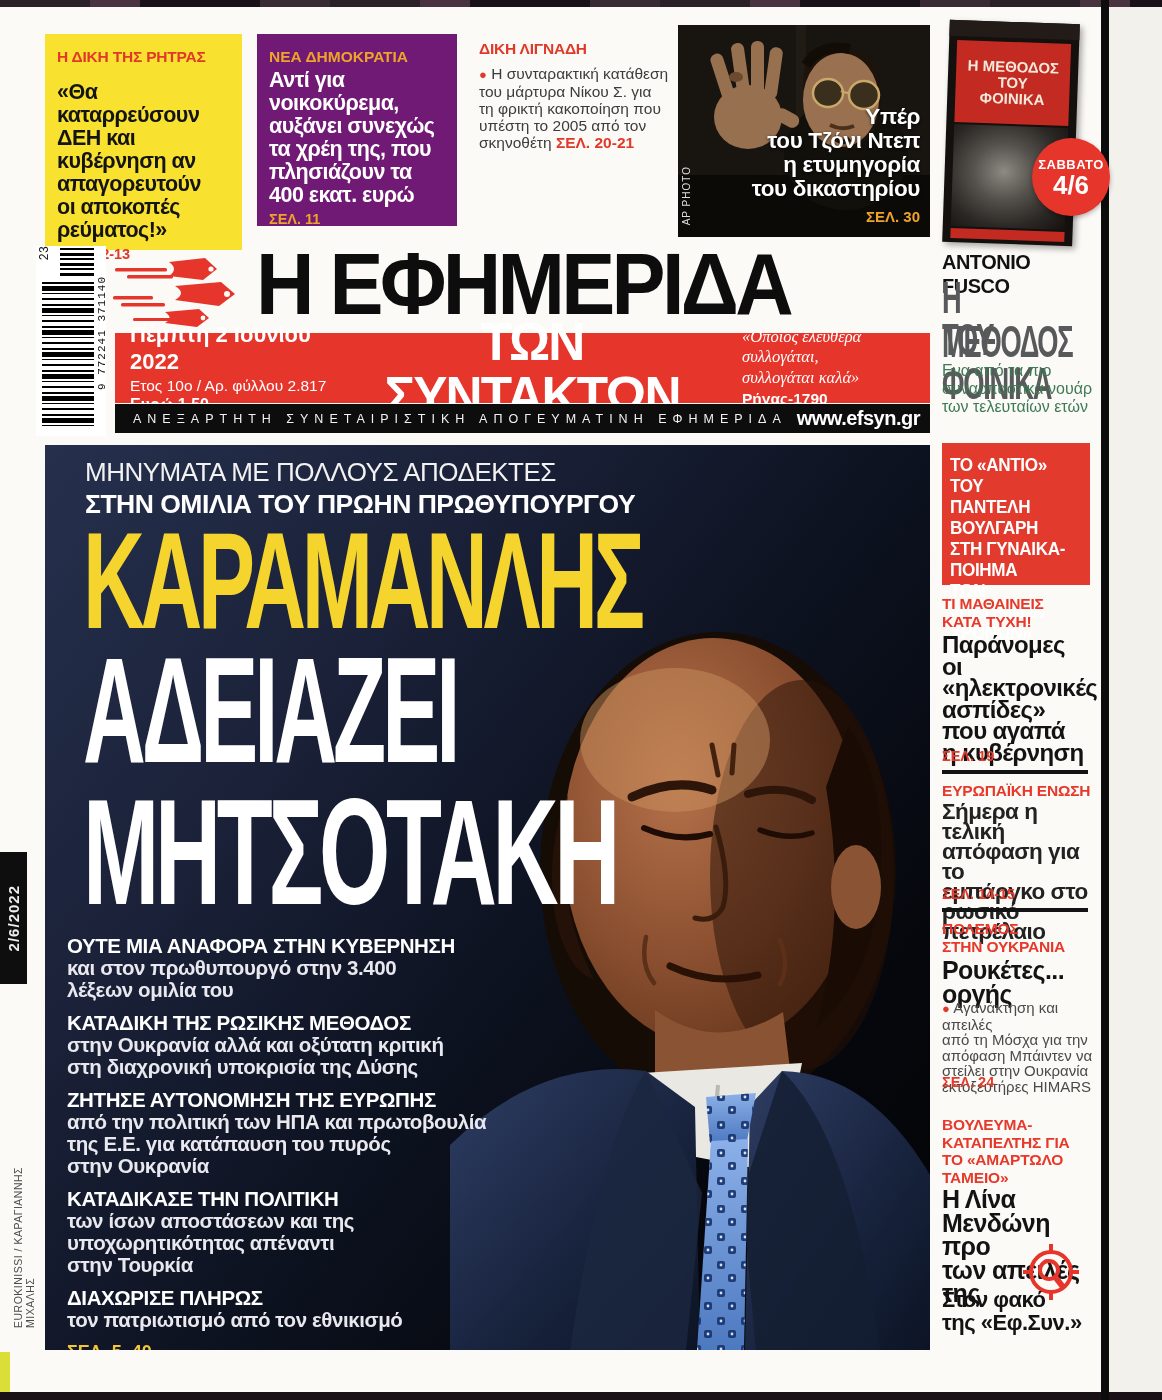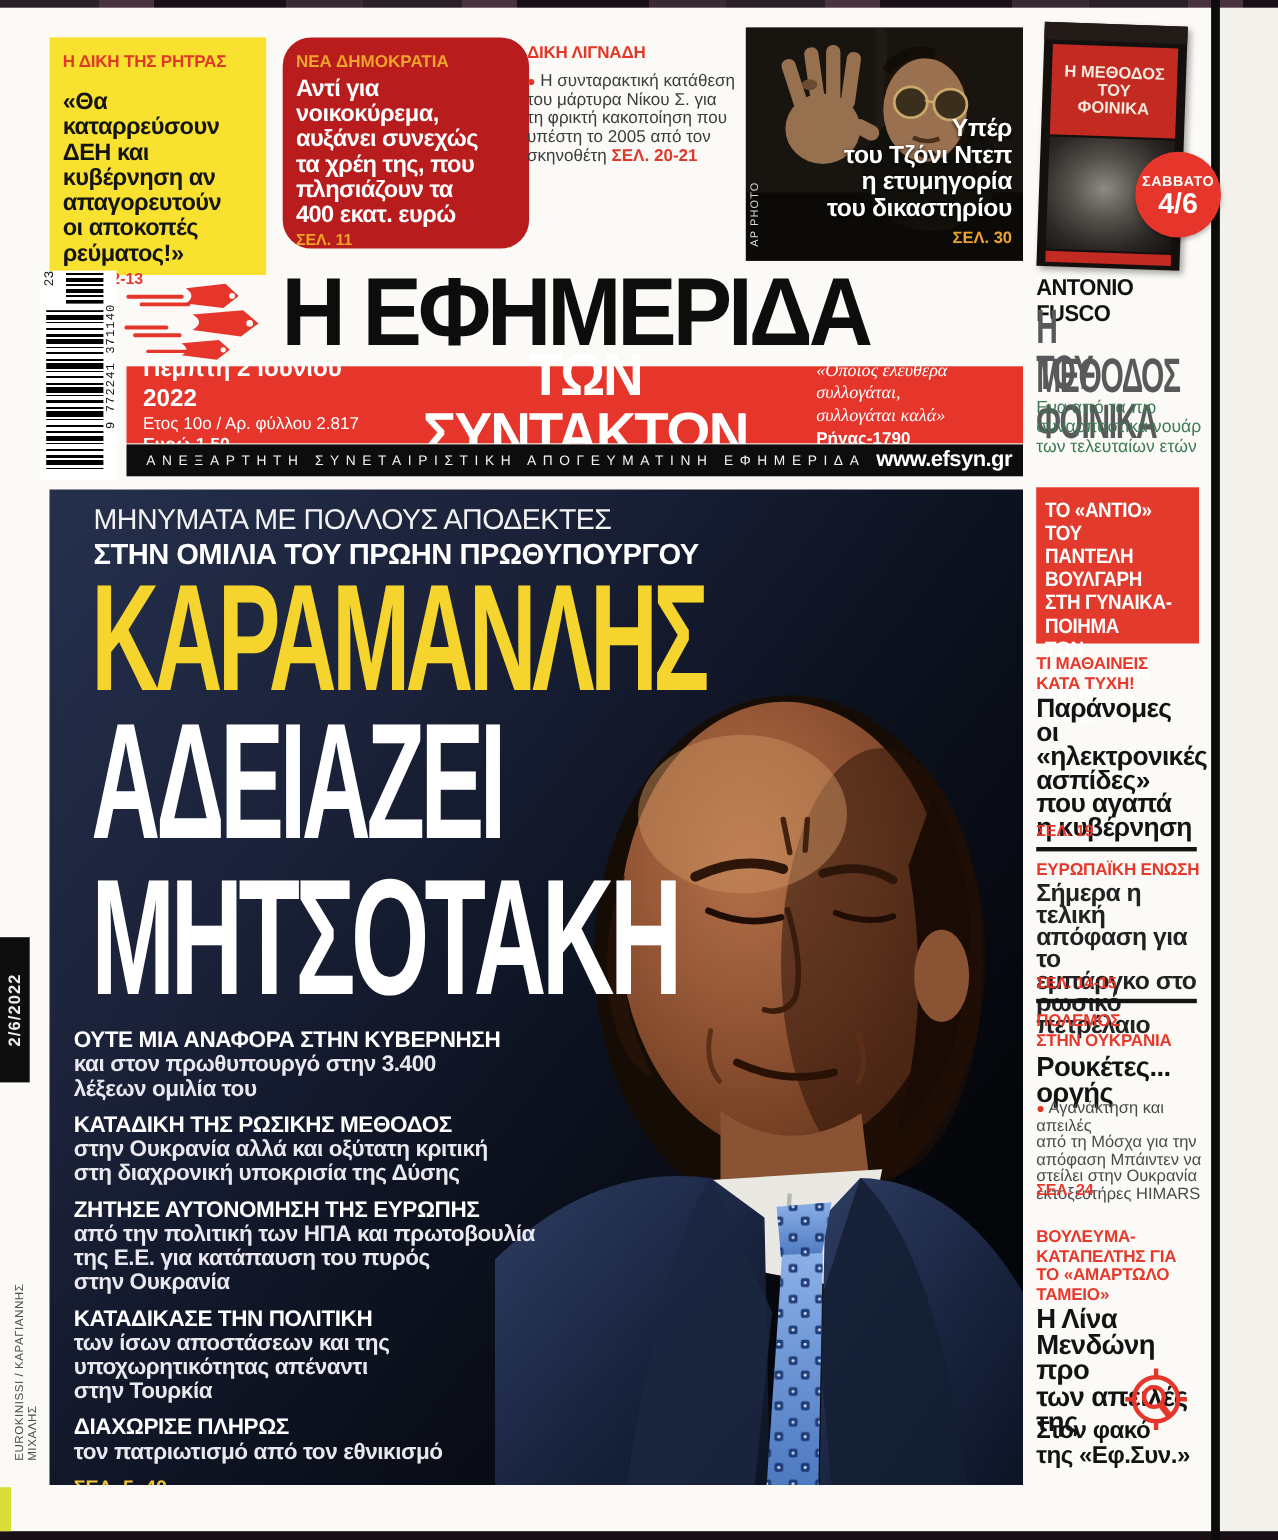--- a/index.html
+++ b/index.html
@@ -16,21 +16,21 @@
   .scan-line{left:1101px;top:0;width:8px;height:1400px;background:#0c0c0c;}
   .right-margin{left:1109px;top:0;width:53px;height:1400px;background:#f2f1ec;}
   .spine-tab{left:0;top:852px;width:27px;height:132px;background:#0e0e0e;display:flex;align-items:center;justify-content:center;}
   .spine-tab span{writing-mode:vertical-rl;transform:rotate(180deg);color:#efefef;font-size:15px;font-weight:bold;letter-spacing:1px;}
   .yellow-sliver{left:0;top:1352px;width:10px;height:40px;background:#d9df37;}
   .photo-credit-v{left:12px;top:1118px;height:210px;display:flex;align-items:flex-end;}
   .photo-credit-v span{writing-mode:vertical-rl;transform:rotate(180deg);font-size:10.5px;color:#4c4c4c;letter-spacing:.5px;}
 
   
   .teaser-yellow{left:45px;top:34px;width:197px;height:216px;background:#f8e12f;padding:14px 12px;box-sizing:border-box;}
-  .teaser-navy{left:257px;top:34px;width:224px;height:192px;background:#b91c1c;padding:14px 12px;box-sizing:border-box;border-radius:26px;}
+  .teaser-navy{left:257px;top:34px;width:200px;height:192px;background:#701a75;padding:14px 12px;box-sizing:border-box;}
   .kicker-red{color:#e0392a;font-weight:800;font-size:15.5px;letter-spacing:-.2px;}
   .kicker-orange{color:#efa32b;font-weight:800;font-size:15.5px;}
   .teaser-body-dark{color:#141414;font-weight:800;font-size:21.5px;line-height:23px;margin-top:15px;letter-spacing:-.5px;}
   .teaser-body-white{color:#fff;font-weight:800;font-size:21.5px;line-height:23px;margin-top:3px;letter-spacing:-.5px;}
   .page-red{color:#e0392a;font-weight:800;font-size:14.5px;margin-top:4px;}
   .page-orange{color:#efa32b;font-weight:800;font-size:14.5px;margin-top:4px;}
 
   .teaser-lignadi{left:479px;top:40px;width:190px;height:190px;}
   .lignadi-hl{color:#151515;font-weight:800;font-size:23px;line-height:23.5px;letter-spacing:-.6px;margin-top:4px;}
   .lignadi-body{margin-top:7px;font-size:15.5px;line-height:17px;color:#3c3c3c;}

